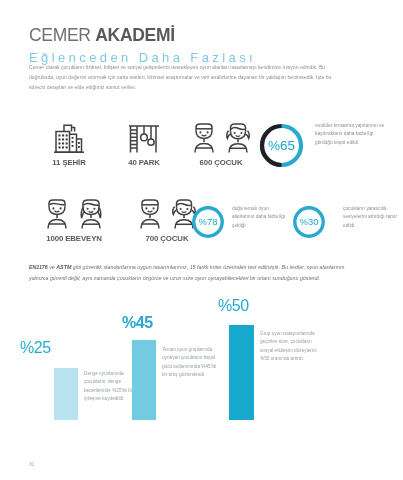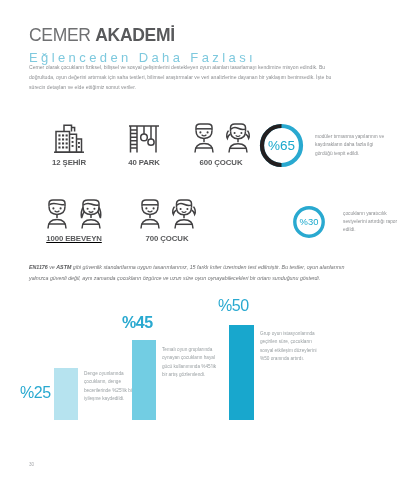--- a/index.html
+++ b/index.html
@@ -34,21 +34,21 @@
   .statrow { position: absolute; }
   .stat { position: absolute; text-align: center; }
   .stat .icons { display: flex; align-items: flex-end; justify-content: center; gap: 3px; height: 34px; }
   .stat .caption {
     margin-top: 4px; font-size: 7.8px; font-weight: 700;
     color: #58595b; letter-spacing: -0.1px; white-space: nowrap;
   }
   svg { display: block; overflow: visible; }
 
   
-  .badge { position: absolute; display: flex; align-items: center; }
+  .badge { position: absolute; display: flex; align-items: flex-start; }
   .ring-wrap { position: relative; flex: 0 0 auto; }
   .ring-label {
     position: absolute; inset: 0;
     display: flex; align-items: center; justify-content: center;
     color: #19a8cc; font-weight: 400; line-height: 1;
   }
   .badge .note {
     font-size: 4.8px; line-height: 1.72; color: #8d8f92;
   }
 
@@ -120,21 +120,21 @@
               <rect x="13.6" y="25.4" width="2.1" height="2.1"></rect>
               <rect x="19.6" y="16" width="1.9" height="1.9"></rect>
               <rect x="19.6" y="20" width="1.9" height="1.9"></rect>
               <rect x="19.6" y="24" width="1.9" height="1.9"></rect>
               <rect x="26" y="21" width="1.9" height="1.9"></rect>
               <rect x="26" y="25" width="1.9" height="1.9"></rect>
             </g>
           </svg>
         </span>
       </div>
-      <div class="caption">12 ŞEHİR</div>
+      <div class="caption">11 ŞEHİR</div>
     </div>
 
     <div class="stat" style="left:108px; top:0; width:72px;">
       <div class="icons">
         <span>
           <svg width="36" height="33" viewBox="0 0 36 33">
             <g fill="none" stroke="#414042" stroke-width="1.5">
               <path d="M4.5 31.5 V5 M11 31.5 V5 M3 5 H33 M30 5 V31.5"></path>
               <path d="M4.5 9 H11 M4.5 12.6 H11 M4.5 16.2 H11 M4.5 19.8 H11 M4.5 23.4 H11 M4.5 27 H11"></path>
               <path d="M18 5 V13"></path>
@@ -197,21 +197,21 @@
         <circle cx="23.5" cy="23.5" r="19.5" fill="none" stroke="#29a9d0" stroke-width="4.2"></circle>
         <path d="M23.5 4 A19.5 19.5 0 0 0 23.5 43" fill="none" stroke="#231f20" stroke-width="4.2"></path>
       </svg>
       <div class="ring-label" style="font-size:13.5px;">%65</div>
     </div>
     <div class="note" style="margin-left:10px; width:72px;">modüler tırmanma yapılarının ve kaydırakların daha fazla ilgi gördüğü tespit edildi.</div>
   </div>
 
   <div class="statrow" style="left:0; top:196px; width:403px; height:50px;">
 
-    <div class="stat" style="left:22px; top:0; width:104px;text-decoration:underline;">
+    <div class="stat" style="left:22px; top:0; width:104px;">
       <div class="icons">
         <span>
           <svg width="30" height="33" viewBox="0 0 30 33">
             <g fill="none" stroke="#414042" stroke-width="1.5">
               <path d="M7 9.6 V6.4 Q7 3 11 3 H19 Q23 3 23 6.4 V9.6"></path>
               <path d="M7 9.6 Q7 17.4 15 17.4 Q23 17.4 23 9.6"></path>
               <path d="M7.6 7.5 Q11 5.7 15 6.9 Q19 8.1 22.4 7.5"></path>
               <path d="M15 17.4 V21"></path>
               <path d="M6 31.5 Q6 22.5 15 22.5 Q24 22.5 24 31.5"></path>
               <path d="M6.6 27 H23.4"></path>
@@ -282,37 +282,46 @@
               <circle cx="19.4" cy="12" r="1.05"></circle>
             </g>
             <path d="M13.7 14.4 Q16 16.5 18.3 14.4" fill="none" stroke="#414042" stroke-width="1.2"></path>
           </svg>
         </span>
       </div>
       <div class="caption">700 ÇOCUK</div>
     </div>
   </div>
 
+  <div class="badge" style="left:191px; top:205px;">
+    <div class="ring-wrap" style="width:34px; height:34px;">
+      <svg width="34" height="34" viewBox="0 0 34 34">
+        <circle cx="17" cy="17" r="14.2" fill="none" stroke="#29a9d0" stroke-width="3.4"></circle>
+      </svg>
+      <div class="ring-label" style="font-size:9.4px;">%78</div>
+    </div>
+    <div class="note" style="margin-left:7px; width:55px;">doğa temalı oyun alanlarının daha fazla ilgi çektiği</div>
+  </div>
 
   <div class="badge" style="left:292px; top:205px;gap:10px;">
     <div class="ring-wrap" style="width:34px; height:34px;">
       <svg width="34" height="34" viewBox="0 0 34 34">
         <circle cx="17" cy="17" r="14.2" fill="none" stroke="#29a9d0" stroke-width="3.4"></circle>
       </svg>
       <div class="ring-label" style="font-size:9.4px;">%30</div>
     </div>
     <div class="note" style="margin-left:7px; width:62px;">çocukların yaratıcılık seviyelerini artırdığı rapor edildi.</div>
   </div>
 
   <p class="standards"><b>EN1176</b><span> ve </span><b>ASTM</b><span> gibi güvenlik standartlarına uygun tasarımlarımız, 15 farklı kriter üzerinden test edilmiştir. Bu testler, oyun alanlarının yalnızca güvenli değil, aynı zamanda çocukların özgürce ve uzun süre oyun oynayabilecekleri bir ortam sunduğunu gösterdi.</span></p>
 
   <div class="chart">
 
     <div class="bargroup" style="left:0; top:0;">
-      <div class="bar-value" style="left:20px; top:50px;margin-top:45px;">%25</div>
+      <div class="bar-value" style="left:20px; top:50px;">%25</div>
       <div class="bar" style="left:54px; top:78px; width:24px; height:52px; background:#b6e3ef;"></div>
       <div class="bar-note" style="left:84px; top:80px; width:60px;">Denge oyunlarında çocukların, denge becerilerinde %25'lik bir iyileşme kaydedildi.</div>
     </div>
 
     <div class="bargroup" style="left:0; top:0;">
       <div class="bar-value" style="left:122px; top:25px;font-weight:bold;">%45</div>
       <div class="bar" style="left:132px; top:50px; width:24px; height:80px; background:#72cde3;"></div>
       <div class="bar-note" style="left:162px; top:56px; width:58px;">Temalı oyun gruplarında oynayan çocukların hayal gücü kullanımında %45'lik bir artış gözlemlendi.</div>
     </div>
 

